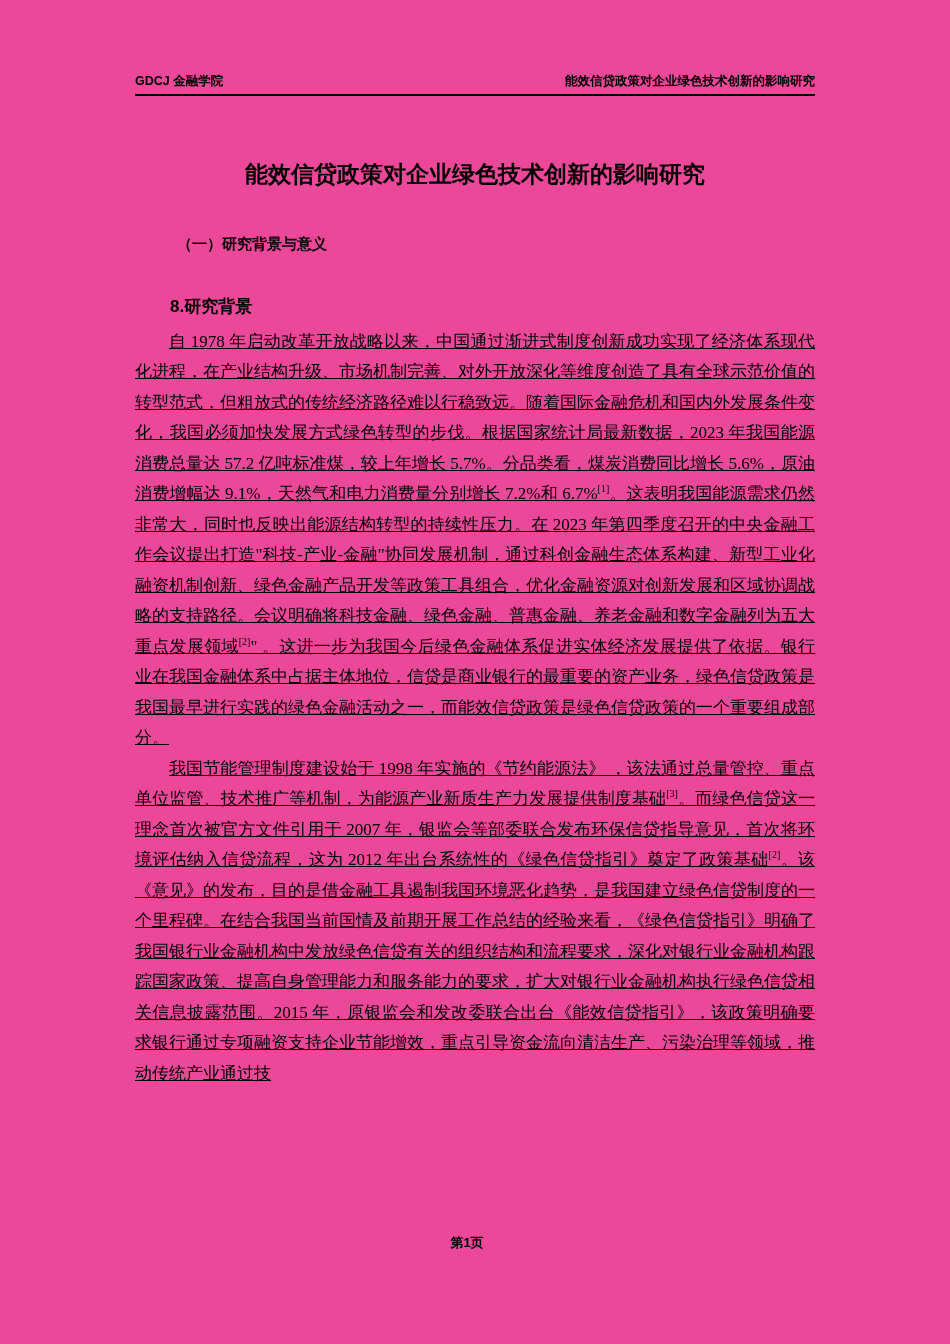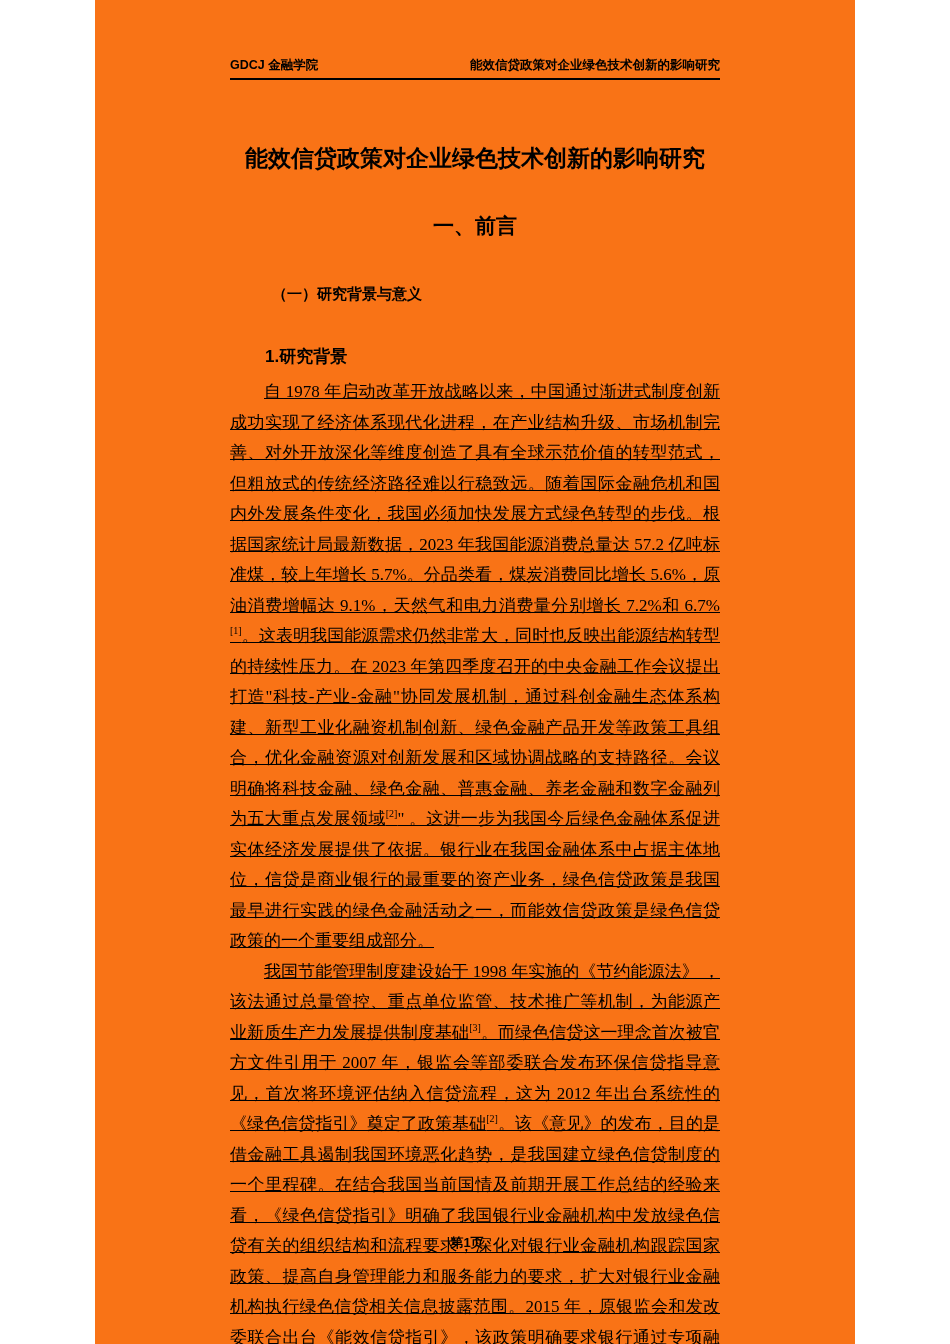--- a/index.html
+++ b/index.html
@@ -1,23 +1,23 @@
 <!DOCTYPE html>
 <html lang="zh"><head>
 <meta charset="utf-8">
 <style>
   html, body { margin: 0; padding: 0; background: #ffffff; }
   .page {
     position: relative;
-    width: 760px;
+    width: 950px;
     height: 1344px;
     margin: 0 auto;
-    background: #f97316;
+    background: #ec4899;
     box-sizing: border-box;
-    padding: 58px 135px 0 135px;
+    padding: 74px 135px 0 135px;
     color: #000000;
     font-family: "Liberation Serif", "DejaVu Serif", serif;
     overflow: hidden;
   }
   .header {
     display: flex;
     justify-content: space-between;
     align-items: flex-end;
     border-bottom: 2px solid #000000;
     padding-bottom: 5px;
@@ -90,25 +90,24 @@
 
 <div class="page">
 
   <div class="header">
     <span>GDCJ 金融学院</span>
     <span>能效信贷政策对企业绿色技术创新的影响研究</span>
   </div>
 
   <h1 class="doc-title">能效信贷政策对企业绿色技术创新的影响研究</h1>
 
-  <h2 class="section-heading">一、前言</h2>
 
   <h3 class="subsection-heading">（一）研究背景与意义</h3>
 
-  <h4 class="subsubsection-heading">1.研究背景</h4>
+  <h4 class="subsubsection-heading">8.研究背景</h4>
 
   <div class="body-text">
       <p>自 1978 年启动改革开放战略以来，中国通过渐进式制度创新成功实现了经济体系现代化进程，在产业结构升级、市场机制完善、对外开放深化等维度创造了具有全球示范价值的转型范式，但粗放式的传统经济路径难以行稳致远。随着国际金融危机和国内外发展条件变化，我国必须加快发展方式绿色转型的步伐。根据国家统计局最新数据，2023 年我国能源消费总量达 57.2 亿吨标准煤，较上年增长 5.7%。分品类看，煤炭消费同比增长 5.6%，原油消费增幅达 9.1%，天然气和电力消费量分别增长 7.2%和 6.7%<sup>[1]</sup>。这表明我国能源需求仍然非常大，同时也反映出能源结构转型的持续性压力。在 2023 年第四季度召开的中央金融工作会议提出打造"科技-产业-金融"协同发展机制，通过科创金融生态体系构建、新型工业化融资机制创新、绿色金融产品开发等政策工具组合，优化金融资源对创新发展和区域协调战略的支持路径。会议明确将科技金融、绿色金融、普惠金融、养老金融和数字金融列为五大重点发展领域<sup>[2]</sup>" 。这进一步为我国今后绿色金融体系促进实体经济发展提供了依据。银行业在我国金融体系中占据主体地位，信贷是商业银行的最重要的资产业务，绿色信贷政策是我国最早进行实践的绿色金融活动之一，而能效信贷政策是绿色信贷政策的一个重要组成部分。</p>
       <p>我国节能管理制度建设始于 1998 年实施的《节约能源法》 ，该法通过总量管控、重点单位监管、技术推广等机制，为能源产业新质生产力发展提供制度基础<sup>[3]</sup>。而绿色信贷这一理念首次被官方文件引用于 2007 年，银监会等部委联合发布环保信贷指导意见，首次将环境评估纳入信贷流程，这为 2012 年出台系统性的《绿色信贷指引》奠定了政策基础<sup>[2]</sup>。该《意见》的发布，目的是借金融工具遏制我国环境恶化趋势，是我国建立绿色信贷制度的一个里程碑。在结合我国当前国情及前期开展工作总结的经验来看，《绿色信贷指引》明确了我国银行业金融机构中发放绿色信贷有关的组织结构和流程要求，深化对银行业金融机构跟踪国家政策、提高自身管理能力和服务能力的要求，扩大对银行业金融机构执行绿色信贷相关信息披露范围。2015 年，原银监会和发改委联合出台《能效信贷指引》，该政策明确要求银行通过专项融资支持企业节能增效，重点引导资金流向清洁生产、污染治理等领域，推动传统产业通过技</p>
     </div>
 
   <div class="footer">第1页</div>
 
 </div>
 

